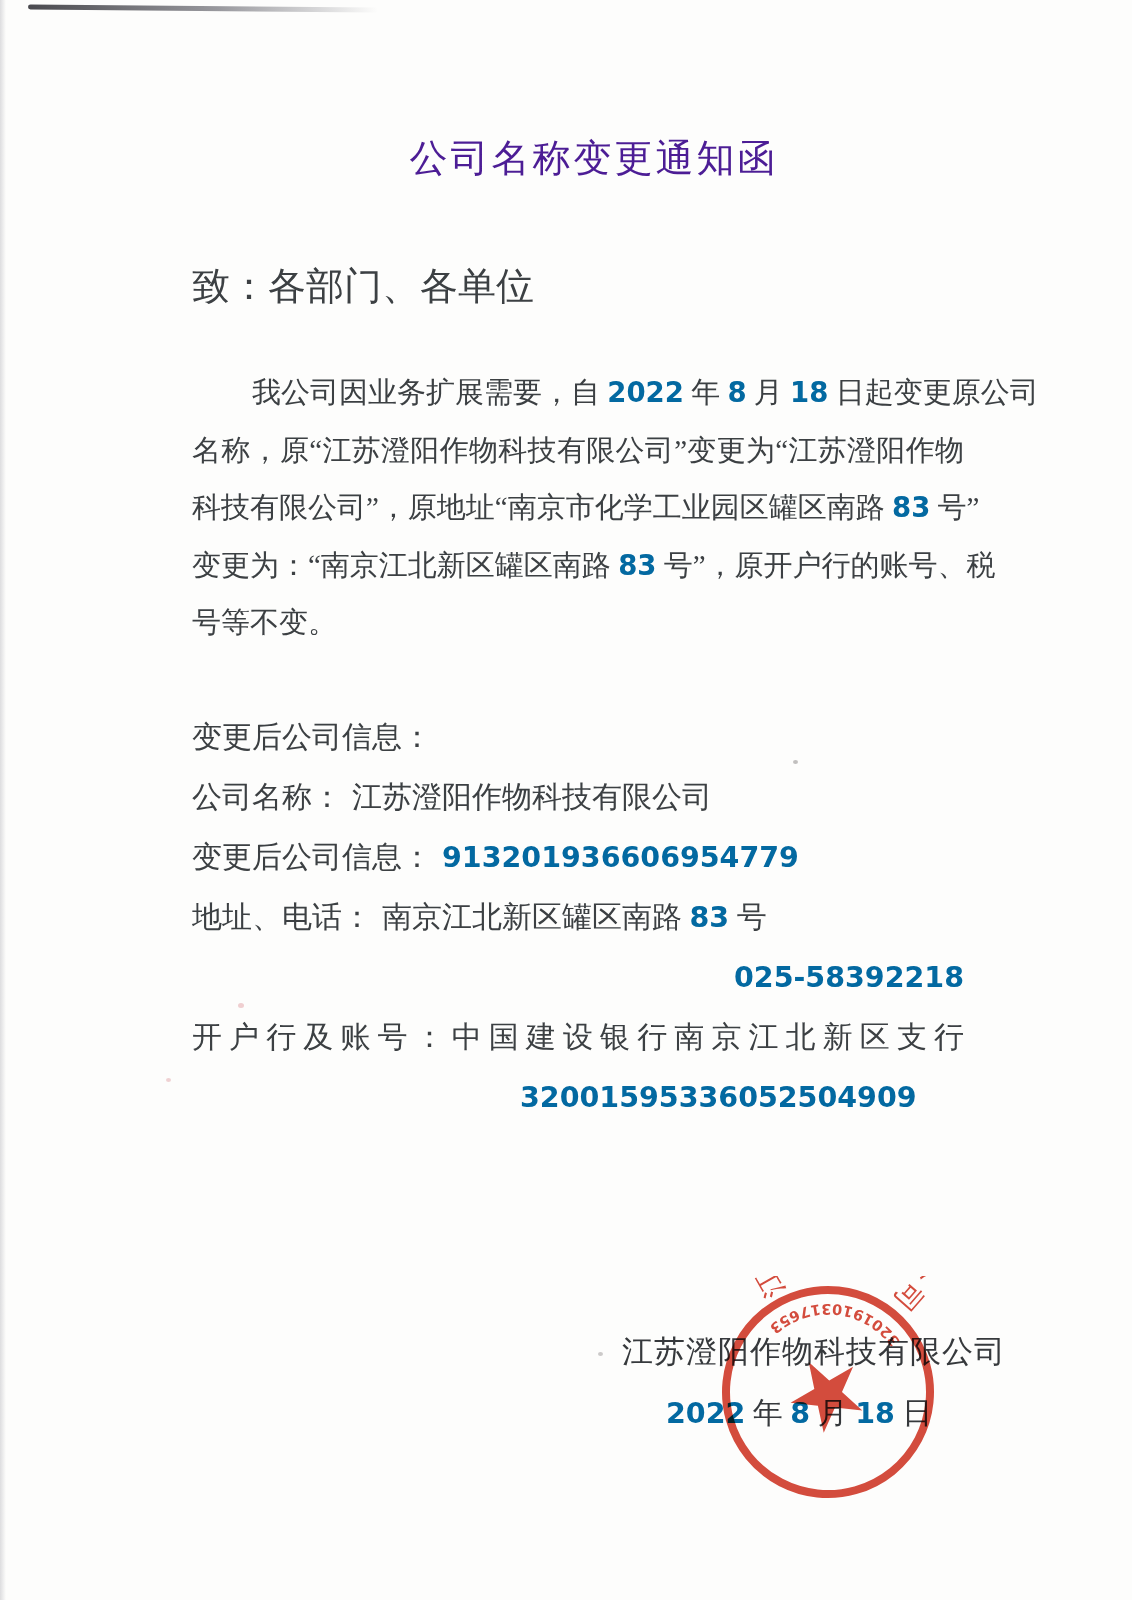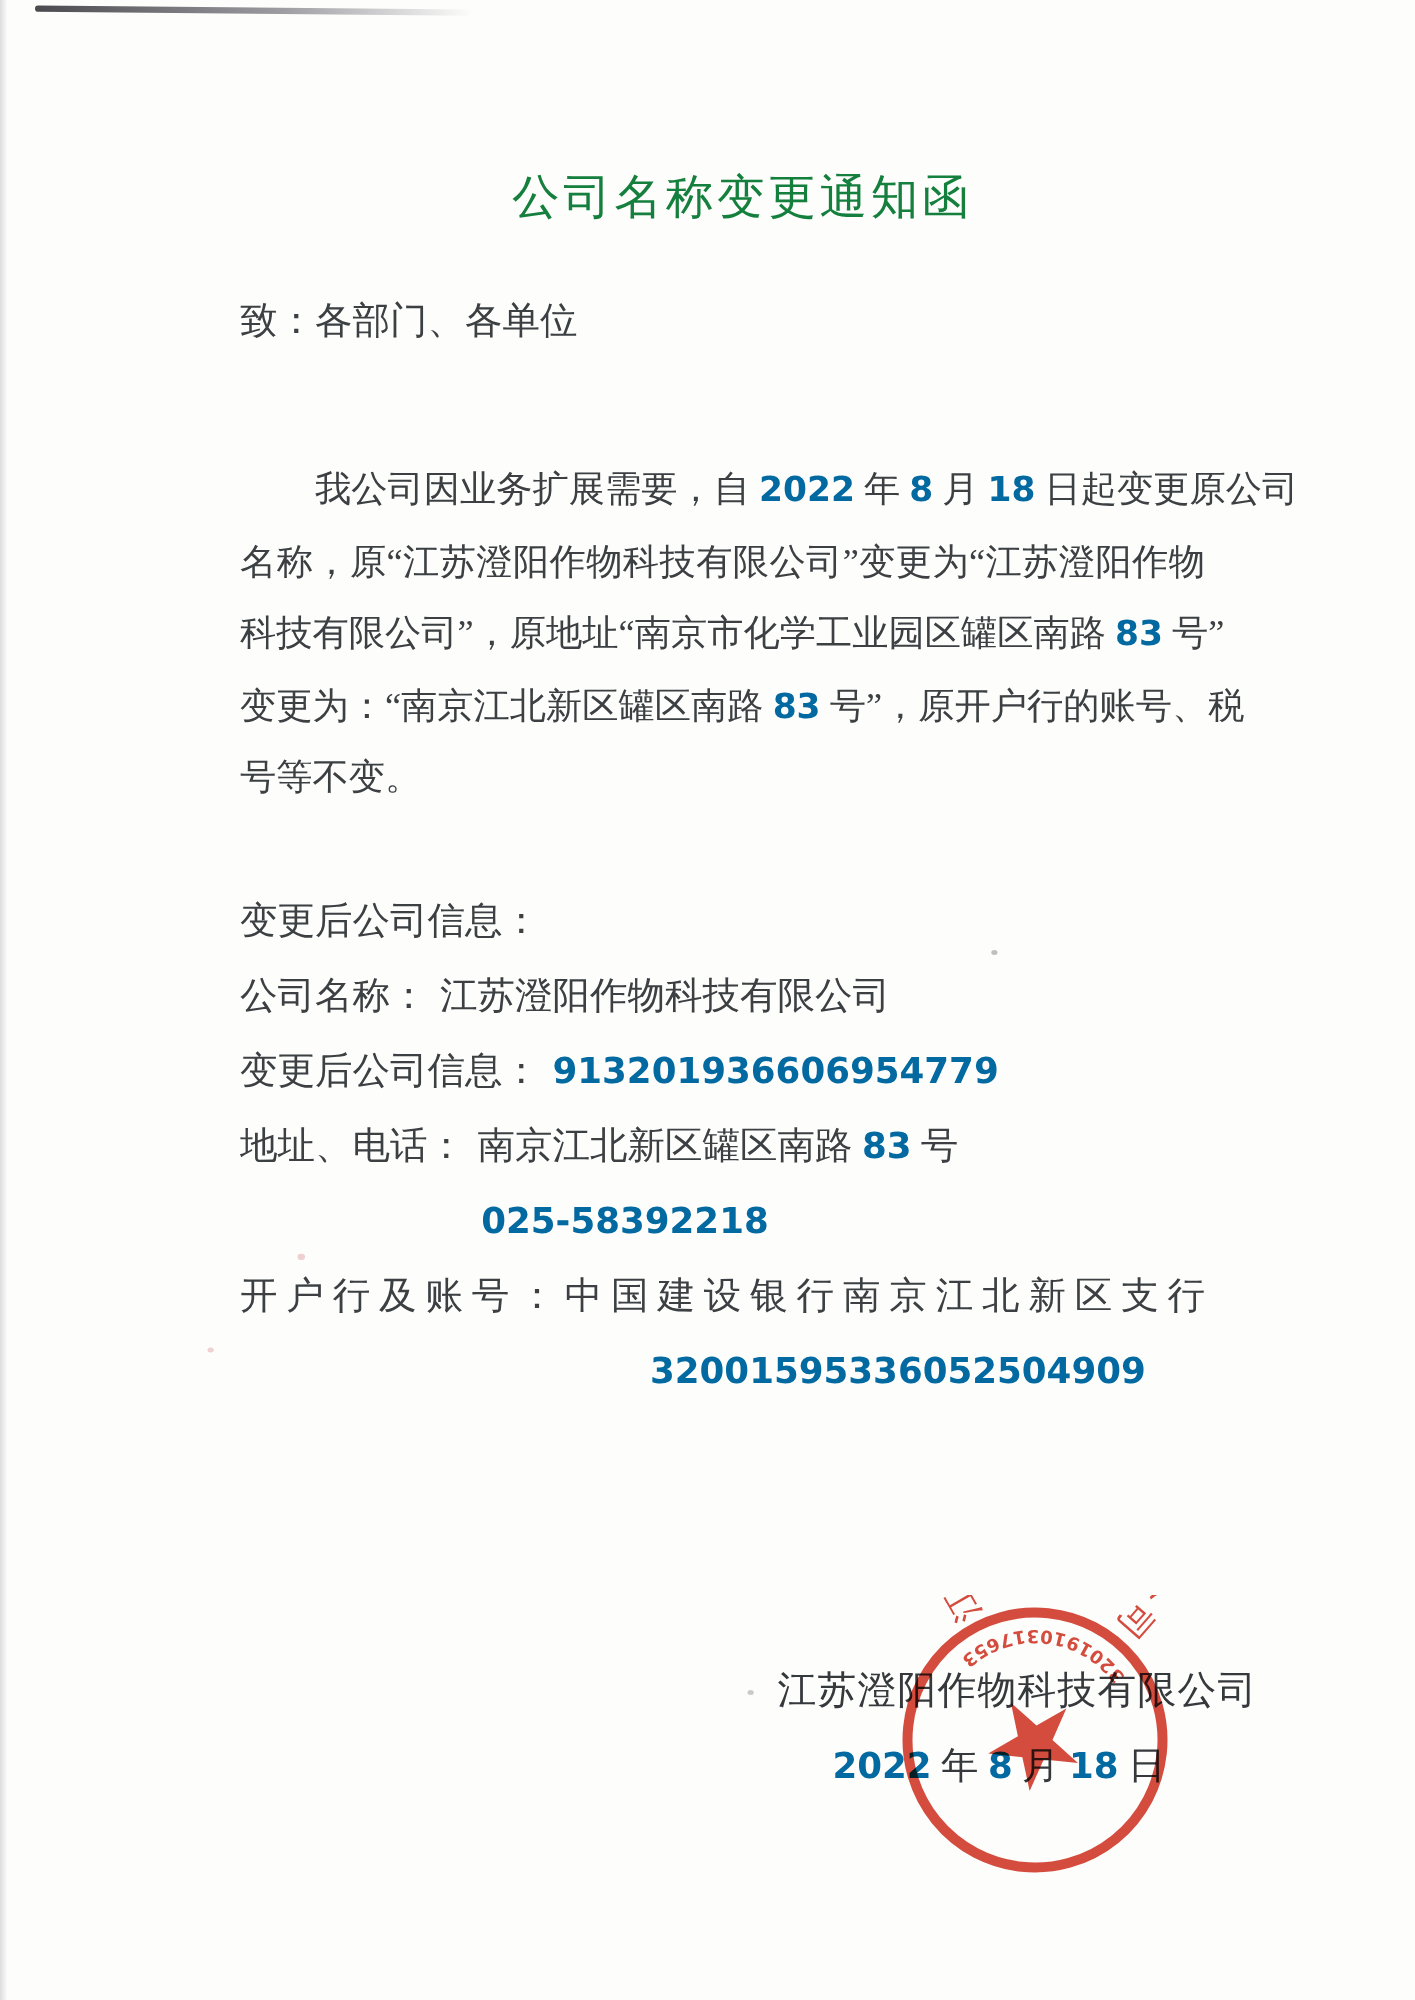--- a/index.html
+++ b/index.html
@@ -8,35 +8,35 @@
     width:1132px;height:1600px;
     background:#fdfdfc;
     overflow:hidden;
     font-family:"Liberation Serif","DejaVu Serif",serif;
     color:#3c4043;
   }
   .abs{position:absolute;}
   .title{
     top:130px;left:56px;width:1076px;
     text-align:center;font-size:38px;line-height:56px;
-    letter-spacing:3px;color:#15803d;font-weight:500;
+    letter-spacing:3px;color:#4c1d95;font-weight:500;
   }
-  .salutation{top:236px;left:192px;font-size:30px;line-height:42px;}
+  .salutation{top:265px;left:192px;font-size:38px;line-height:42px;}
   .body-block{top:364px;left:192px;width:772px;font-size:29px;}
   .bline{
     height:57.5px;line-height:57.5px;white-space:nowrap;
     text-align:justify;text-align-last:justify;
   }
   .bline.indent{padding-left:60px;box-sizing:border-box;}
   .bline.short{text-align:right;text-align-last:left;}
   .info-block{top:707px;left:192px;width:772px;font-size:30px;}
   .irow{height:60px;line-height:60px;white-space:nowrap;}
   .irow .val{margin-left:10px;}
   .irow.justify{text-align:justify;text-align-last:justify;}
-  .irow.phone{padding-left:193px;}
+  .irow.phone{padding-left:193px;text-align:right;}
   .irow.account{padding-left:328px;}
   .num{
     font-family:"DejaVu Sans","Liberation Sans",sans-serif;
     font-weight:600;font-size:0.95em;color:#0369a1;
   }
   .sig-company{top:1330px;left:622px;font-size:31px;line-height:44px;letter-spacing:1px;color:#36393c;}
   .sig-date{top:1392px;left:666px;font-size:30px;line-height:42px;color:#36393c;}
   .seal{
     top:1276px;left:712px;width:232px;height:232px;
     mix-blend-mode:multiply;opacity:0.92;

